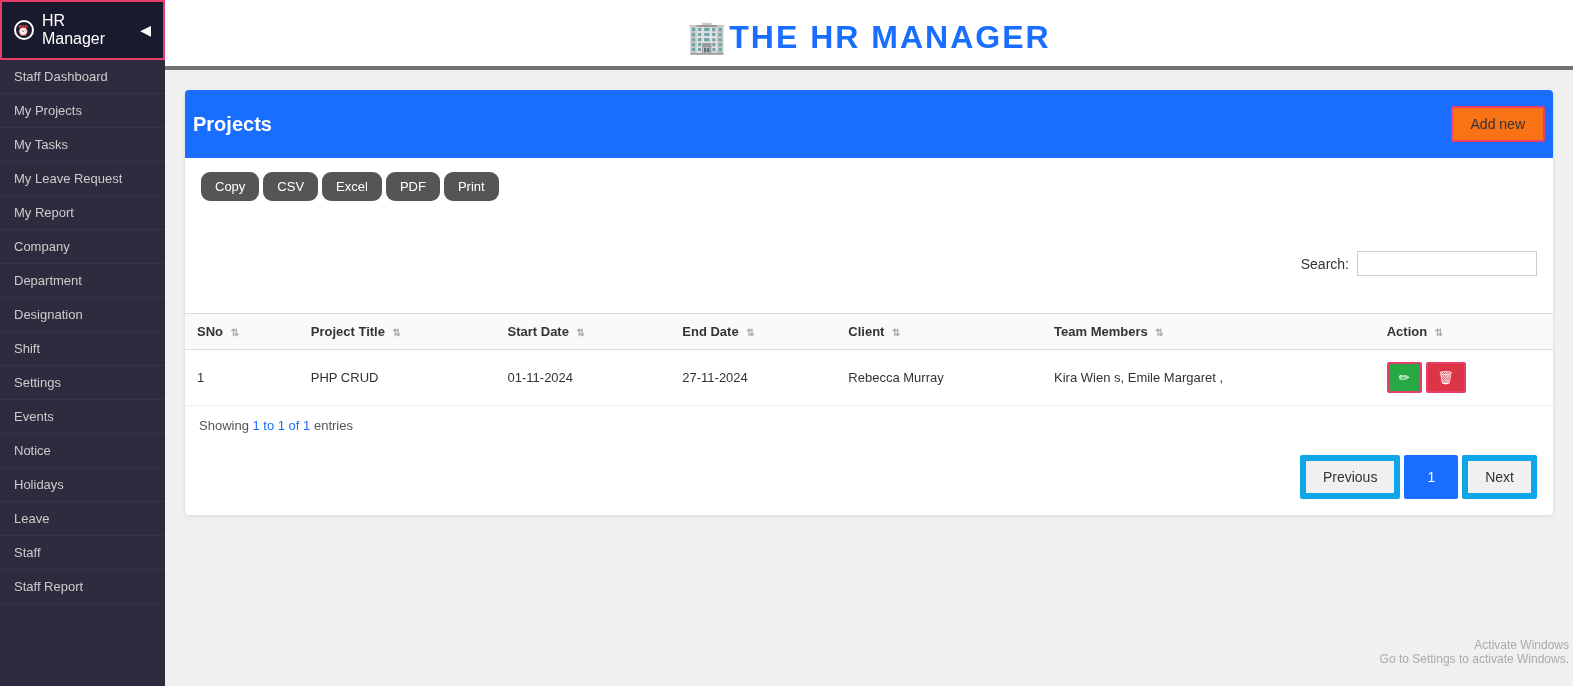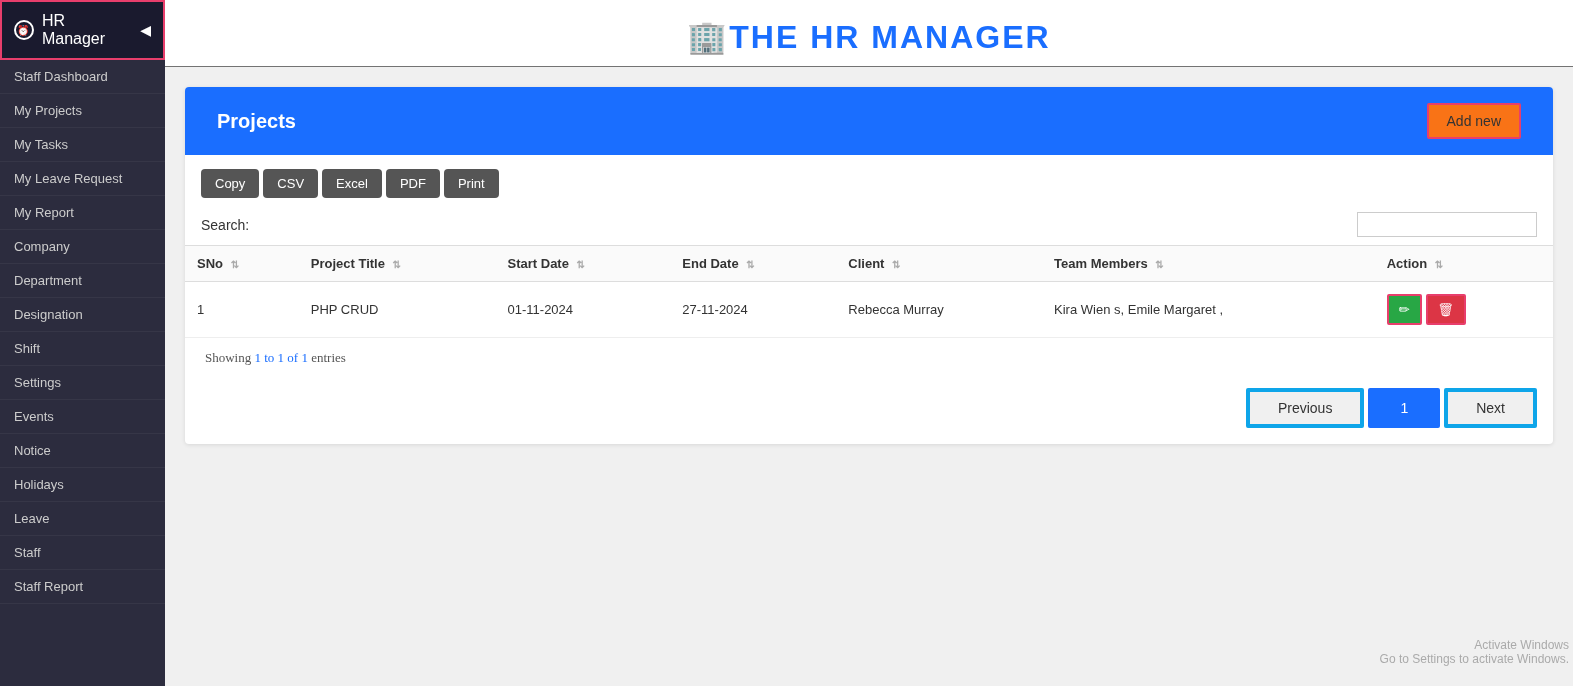--- a/index.html
+++ b/index.html
@@ -54,21 +54,21 @@
       flex-direction: column;
       background: #f0f0f0;
       overflow-y: auto;
     }
 
     
     #header {
       background: white;
       text-align: center;
       padding: 18px 0 10px 0;
-      border-bottom: 1px solid #737373;
+      border-bottom: 4px solid #737373;
     }
     #header h1 {
       color: #1a6eff;
       font-size: 32px;
       font-weight: bold;
       letter-spacing: 2px;
     }
 
     
     #content {
@@ -77,21 +77,21 @@
 
     
     #projects-card {
       background: white;
       border-radius: 4px;
       overflow: hidden;
       box-shadow: 0 1px 4px rgba(0,0,0,0.1);
     }
     #projects-header {
       background: #1a6eff;
-      padding: 16px 32px;
+      padding: 16px 8px;
       display: flex;
       align-items: center;
       justify-content: space-between;
       gap: 23px;
     }
     #projects-header h2 {
       color: white;
       font-size: 20px;
       font-weight: bold;
     }
@@ -112,48 +112,50 @@
       align-items: center;
       gap: 4px;
     }
     .toolbar-btn {
       background: #555;
       color: white;
       border: none;
       padding: 7px 14px;
       font-size: 13px;
       cursor: pointer;
-      border-radius: 4px;
+      border-radius: 9px;
     }
 
     
     #search-row {
       padding: 0 16px 8px 16px;
       display: flex;
-      justify-content: space-between;
-      align-items: center;
-      gap: 25px;
+      justify-content: flex-end;
+      align-items: center;
+      gap: 8px;
+      margin-top: 36px;
     }
     #search-label {
       font-size: 14px;
       color: #333;
     }
     #search-input {
       border: 1px solid #ccc;
       padding: 4px 8px;
       font-size: 13px;
       width: 180px;
       outline: none;
     }
 
     
     #projects-table {
       width: 100%;
       border-collapse: collapse;
       font-size: 13px;
+      margin-top: 29px;
     }
     #projects-table thead tr th {
       padding: 10px 12px;
       text-align: left;
       font-weight: bold;
       color: #333;
       border-bottom: 1px solid #ddd;
       border-top: 1px solid #ddd;
       background: #fafafa;
     }
@@ -188,40 +190,39 @@
       border: 2px solid #e83e6c;
       color: white;
       padding: 6px 10px;
       cursor: pointer;
       border-radius: 2px;
       font-size: 13px;
     }
 
     
     #table-footer {
-      padding: 12px 20px;
+      padding: 12px 14px;
       font-size: 13px;
       color: #555;
-      font-family: Liberation Serif, serif;
     }
     #table-footer .highlight { color: #1a6eff; }
 
     
     #pagination {
       display: flex;
       justify-content: flex-end;
       align-items: center;
       padding: 10px 16px 16px 16px;
       gap: 4px;
     }
     .page-btn {
       background: #f0f0f0;
-      border: 4px solid #0ea5e9;
-      color: #333;
-      padding: 8px 28px;
+      border: 6px solid #0ea5e9;
+      color: #333;
+      padding: 8px 17px;
       cursor: pointer;
       font-size: 14px;
       border-radius: 2px;
     }
     .page-btn.active {
       background: #1a6eff;
       color: white;
       border-color: #1a6eff;
     }
 

